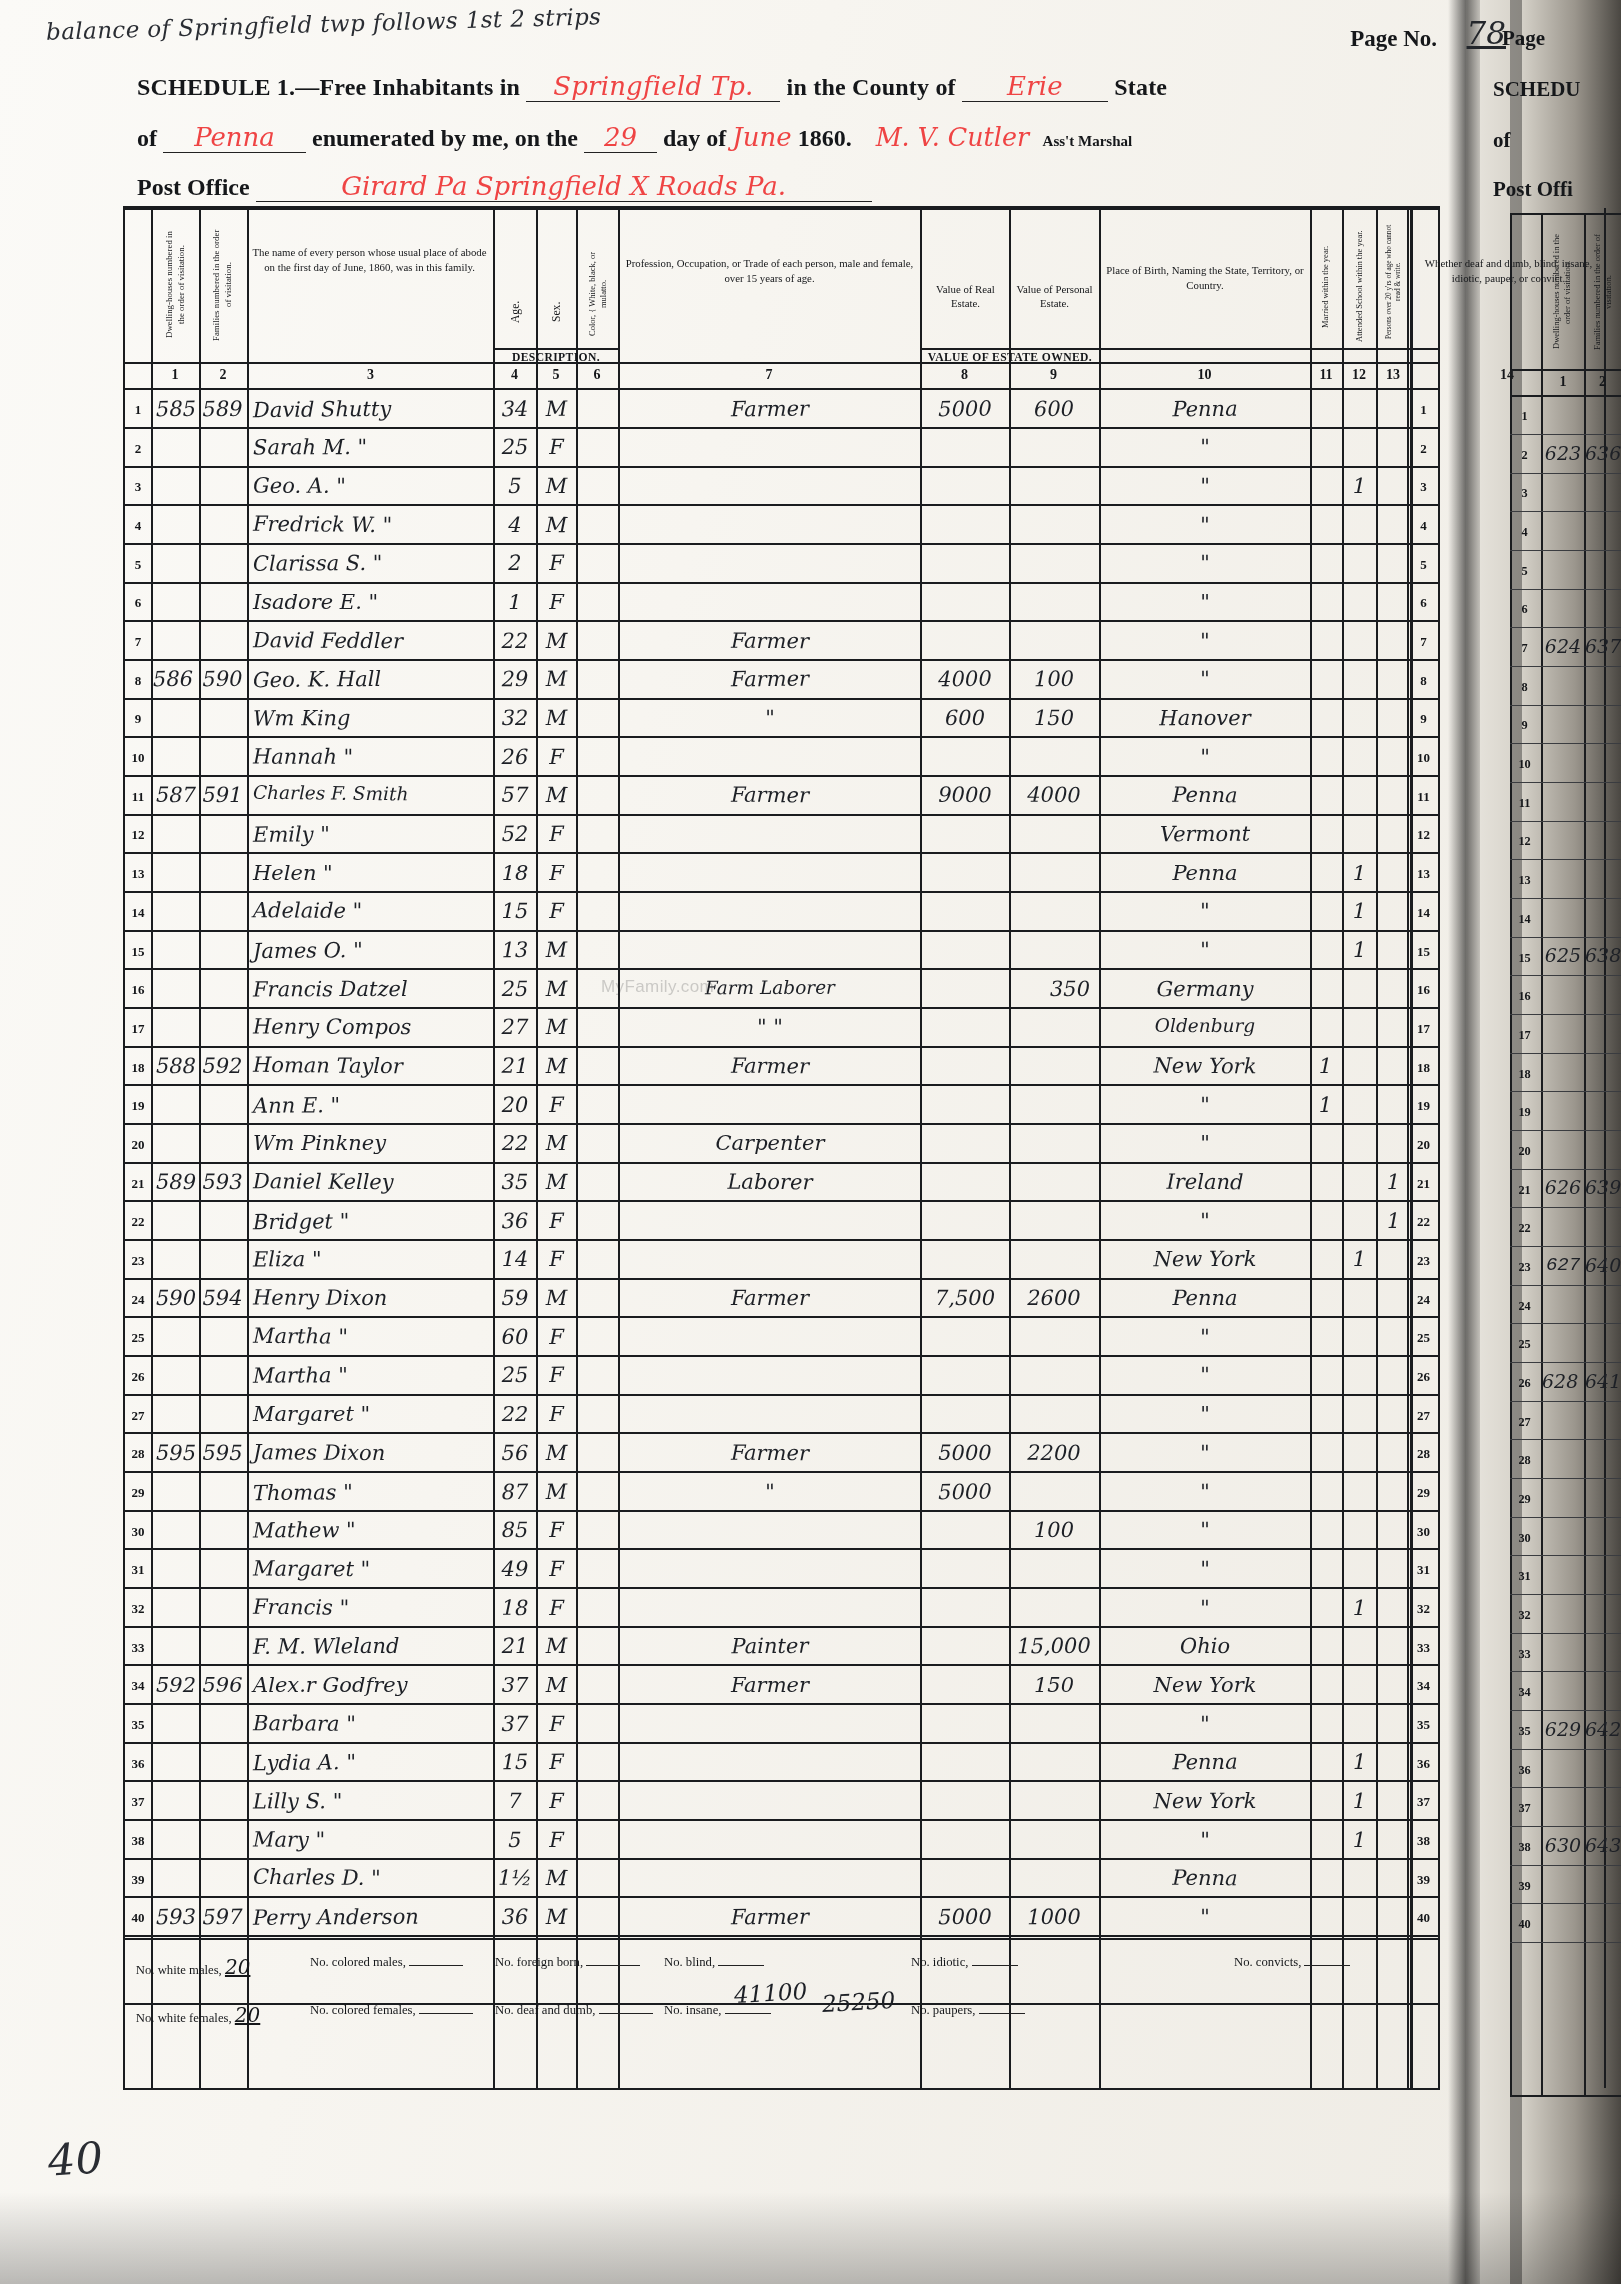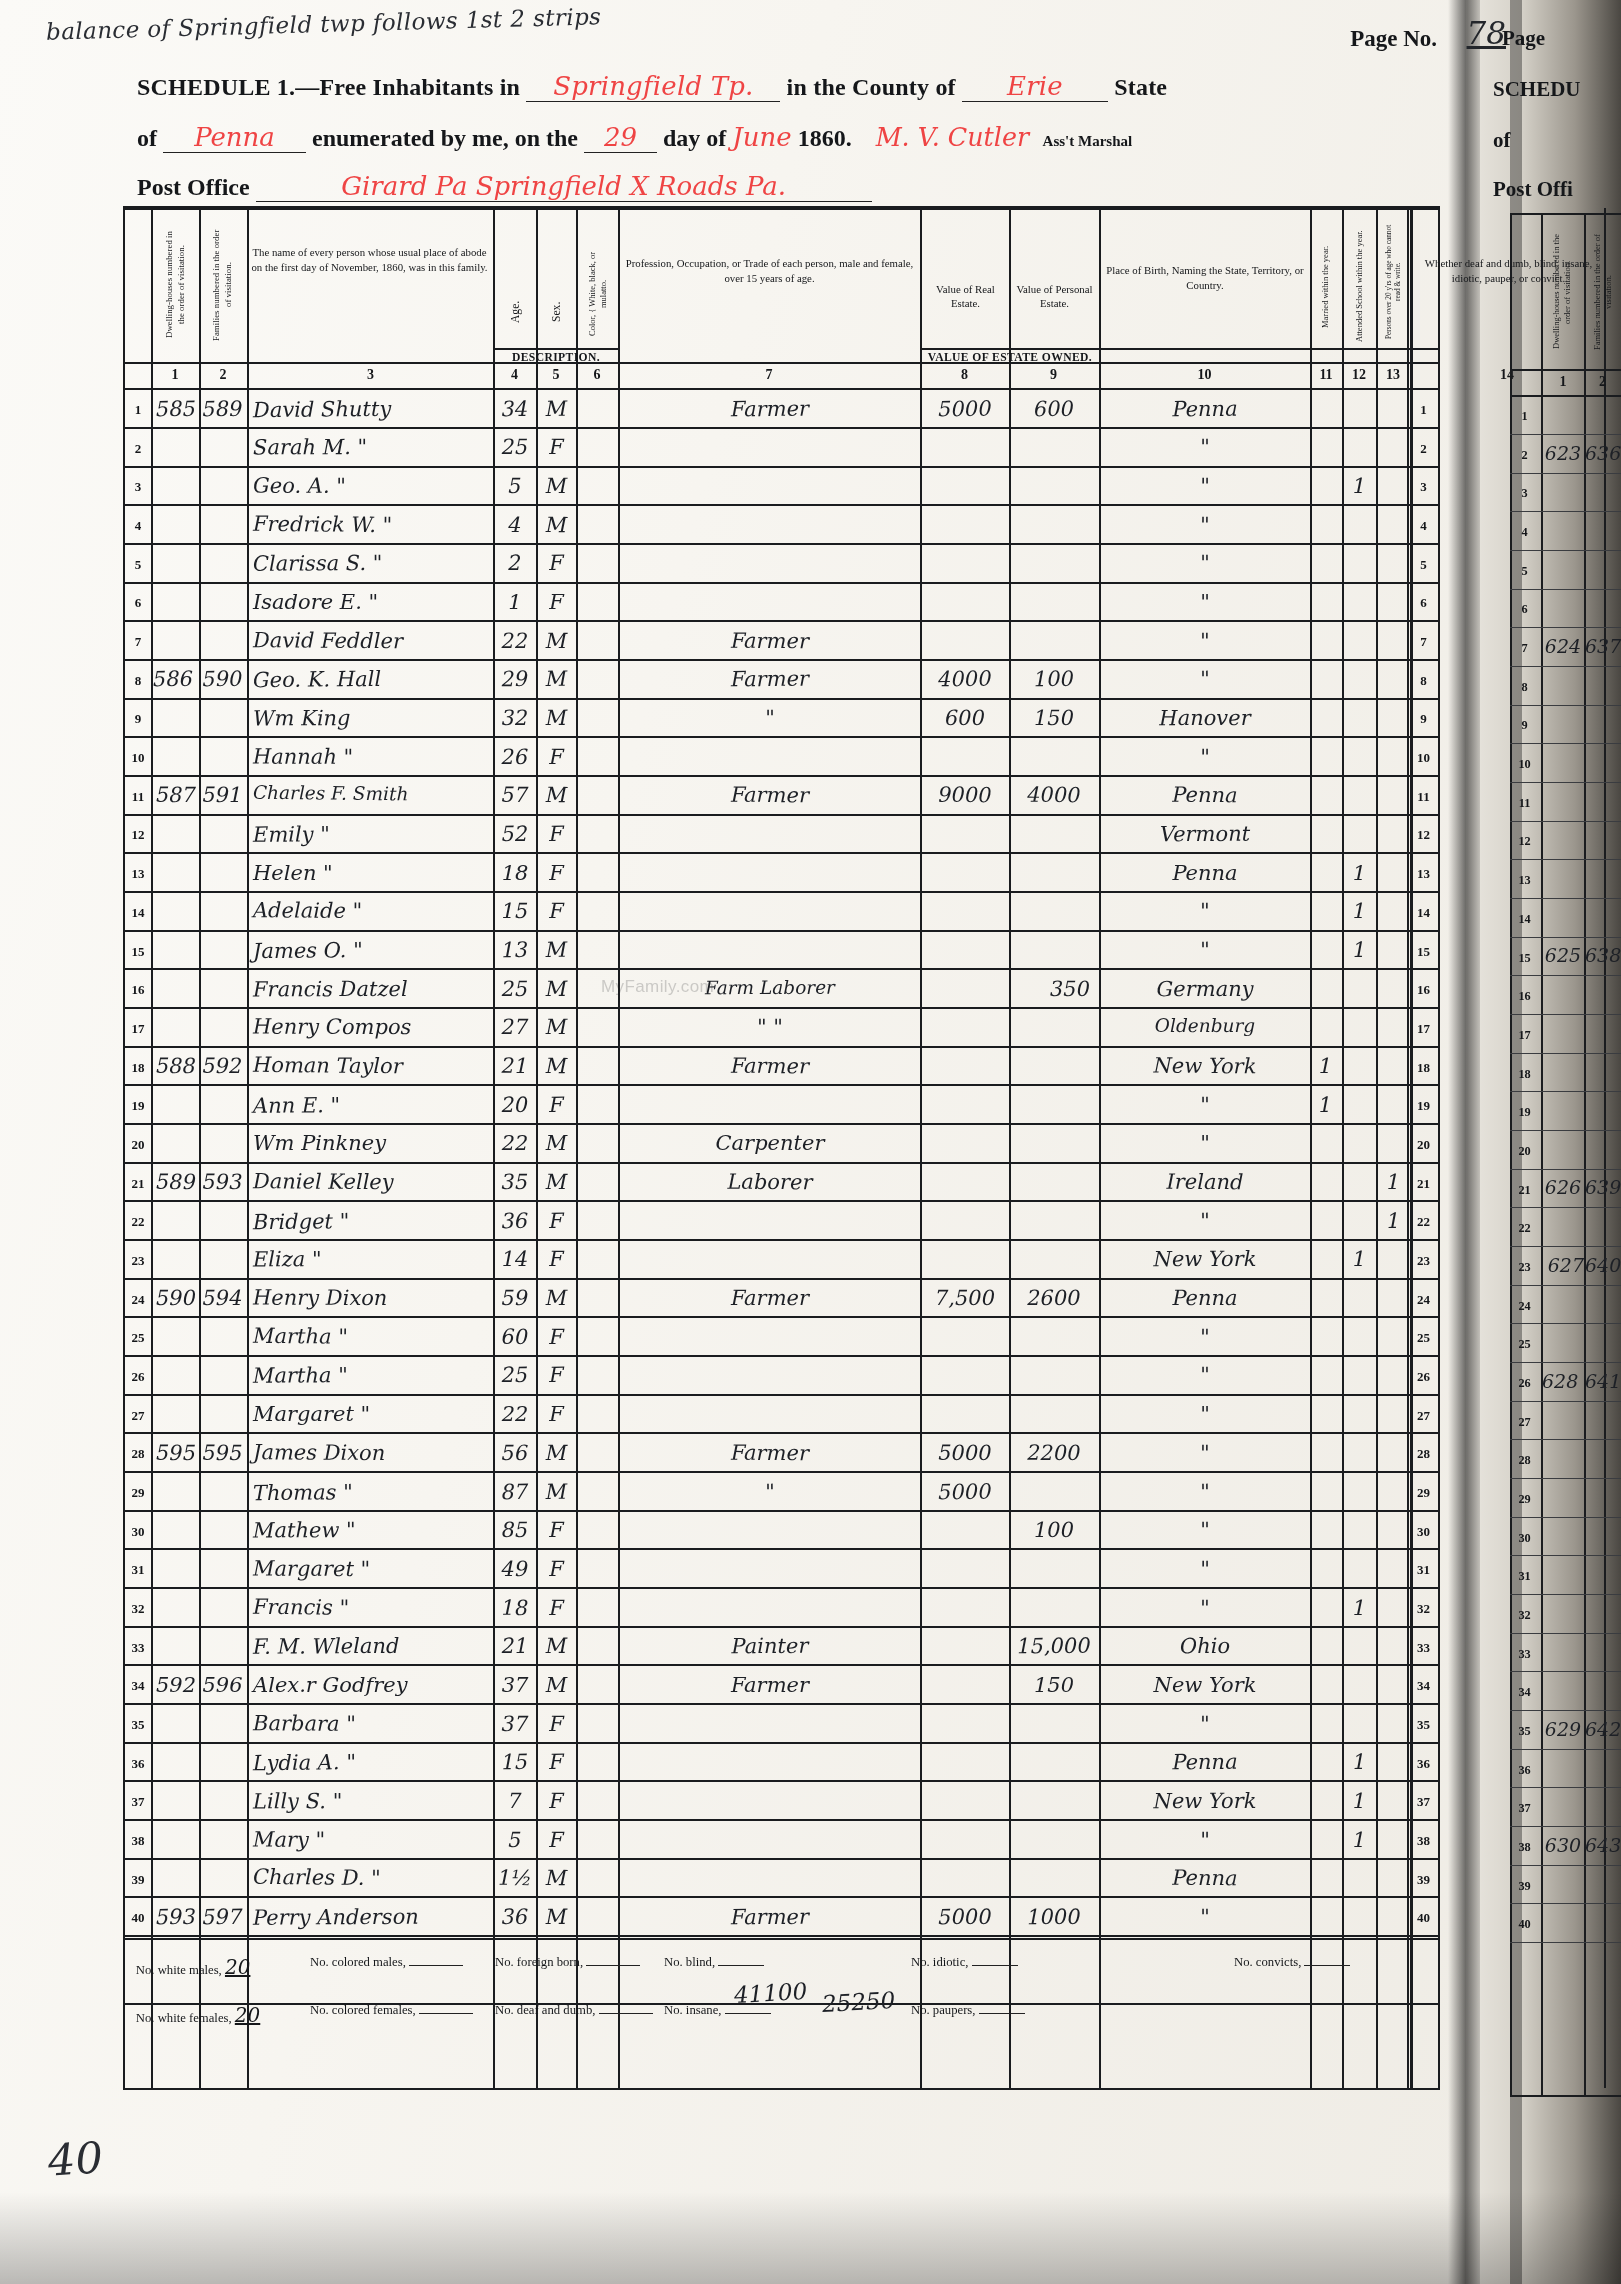--- a/index.html
+++ b/index.html
@@ -133,21 +133,21 @@
   <div class="hline" style="top:140px;left:795px;right:0;"></div>
   <div class="hline" style="top:140px;left:368px;width:125px;"></div>
   <div class="hline" style="top:154px;"></div>
   <div class="hline" style="top:180px;"></div>
 
   <div class="colhdr print" style="left:370px;top:143px;width:122px;font-size:11.6px;font-weight:bold;letter-spacing:0.4px;">DESCRIPTION.</div>
   <div class="colhdr print" style="left:797px;top:143px;width:176px;font-size:11.6px;font-weight:bold;letter-spacing:0.4px;">VALUE OF ESTATE OWNED.</div>
 
   <div class="colhdr print vert" style="left:28px;top:18.5px;width:45px;height:116px;font-size:8.9px;line-height:1.25;display:flex;align-items:center;justify-content:center;">Dwelling-houses numbered in the order of visitation.</div>
   <div class="colhdr print vert" style="left:75px;top:18.5px;width:45px;height:116px;font-size:8.9px;line-height:1.25;display:flex;align-items:center;justify-content:center;">Families numbered in the order of visitation.</div>
-  <div class="colhdr print" style="left:126px;top:37px;width:237px;font-size:10.8px;line-height:1.35;">The name of every person whose usual place of abode on the first day of November, 1860, was in this family.</div>
+  <div class="colhdr print" style="left:126px;top:37px;width:237px;font-size:10.8px;line-height:1.35;">The name of every person whose usual place of abode on the first day of June, 1860, was in this family.</div>
   <div class="colhdr print vert" style="left:370px;top:154px;width:40px;height:0;"></div>
   <div class="colhdr print vert" style="left:371px;top:151px;width:39px;height:0;"></div>
   <div class="colhdr print vert" style="left:371px;top:0px;width:39px;height:0;"></div>
   <div class="colhdr print vert" style="left:372px;top:151px;width:37px;height:0;"></div>
   <div class="colhdr print vert" style="left:373px;top:151px;"></div>
   <div class="colhdr print vert" style="left:374px;top:154px;"></div>
   <div class="colhdr print vert" style="left:371px;top:0;"></div>
 
   <div class="colhdr print vert" style="left:370px;top:71px;width:40px;height:66px;display:flex;align-items:center;justify-content:center;font-size:11.6px;">Age.</div>
   <div class="colhdr print vert" style="left:413px;top:71px;width:37px;height:66px;display:flex;align-items:center;justify-content:center;font-size:11.6px;">Sex.</div>
@@ -760,21 +760,21 @@
       <div class="hline thin" style="top: 1727px;"></div>
       <div class="rnum print" style="left: 3.1px; top: 1702px; width: 23px; text-align: center;">40</div>
       <div class="rpcell" style="left: 32px; top: 227px; width: 42px; text-align: center;">623</div>
       <div class="rpcell" style="left: 75px; top: 227px; width: 35px; text-align: center;">636</div>
       <div class="rpcell" style="left: 32px; top: 420px; width: 42px; text-align: center;">624</div>
       <div class="rpcell" style="left: 75px; top: 420px; width: 35px; text-align: center;">637</div>
       <div class="rpcell" style="left: 32px; top: 729px; width: 42px; text-align: center;">625</div>
       <div class="rpcell" style="left: 75px; top: 729px; width: 35px; text-align: center;">638</div>
       <div class="rpcell" style="left: 32px; top: 961px; width: 42px; text-align: center;">626</div>
       <div class="rpcell" style="left: 75px; top: 961px; width: 35px; text-align: center;">639</div>
-      <div class="rpcell" style="left: 32px; top: 1039px; width: 42px; text-align: right;">627</div>
+      <div class="rpcell" style="left: 32px; top: 1039px; width: 42px; text-align: center; font-family: Liberation Mono, monospace;">627</div>
       <div class="rpcell" style="left: 75px; top: 1039px; width: 35px; text-align: center;">640</div>
       <div class="rpcell" style="left: 32px; top: 1155px; width: 26px; text-align: center;">628</div>
       <div class="rpcell" style="left: 75px; top: 1155px; width: 35px; text-align: center;">641</div>
       <div class="rpcell" style="left: 32px; top: 1503px; width: 42px; text-align: center;">629</div>
       <div class="rpcell" style="left: 75px; top: 1503px; width: 35px; text-align: center;">642</div>
       <div class="rpcell" style="left: 32px; top: 1619px; width: 42px; text-align: center;">630</div>
       <div class="rpcell" style="left: 75px; top: 1619px; width: 35px; text-align: center;">643</div>
     </div>
 </div>
 

